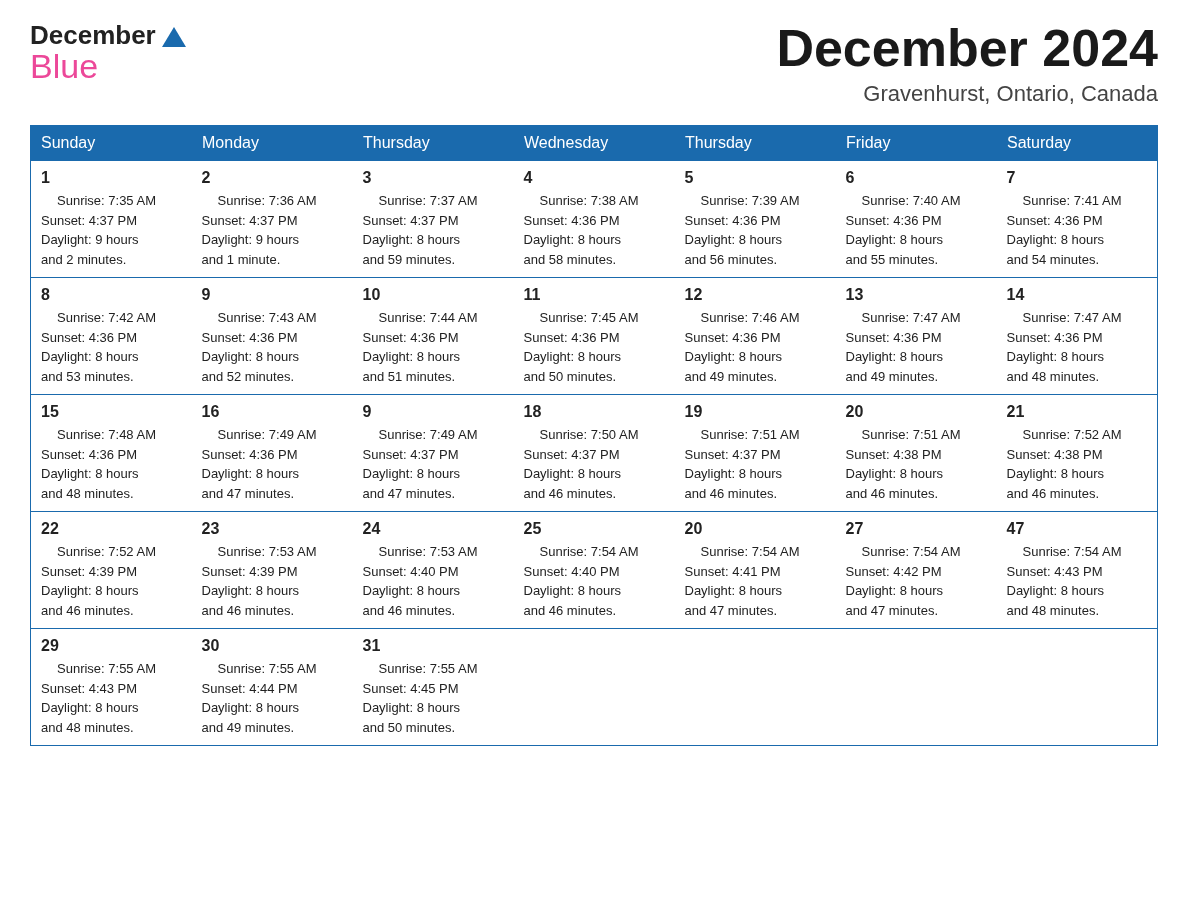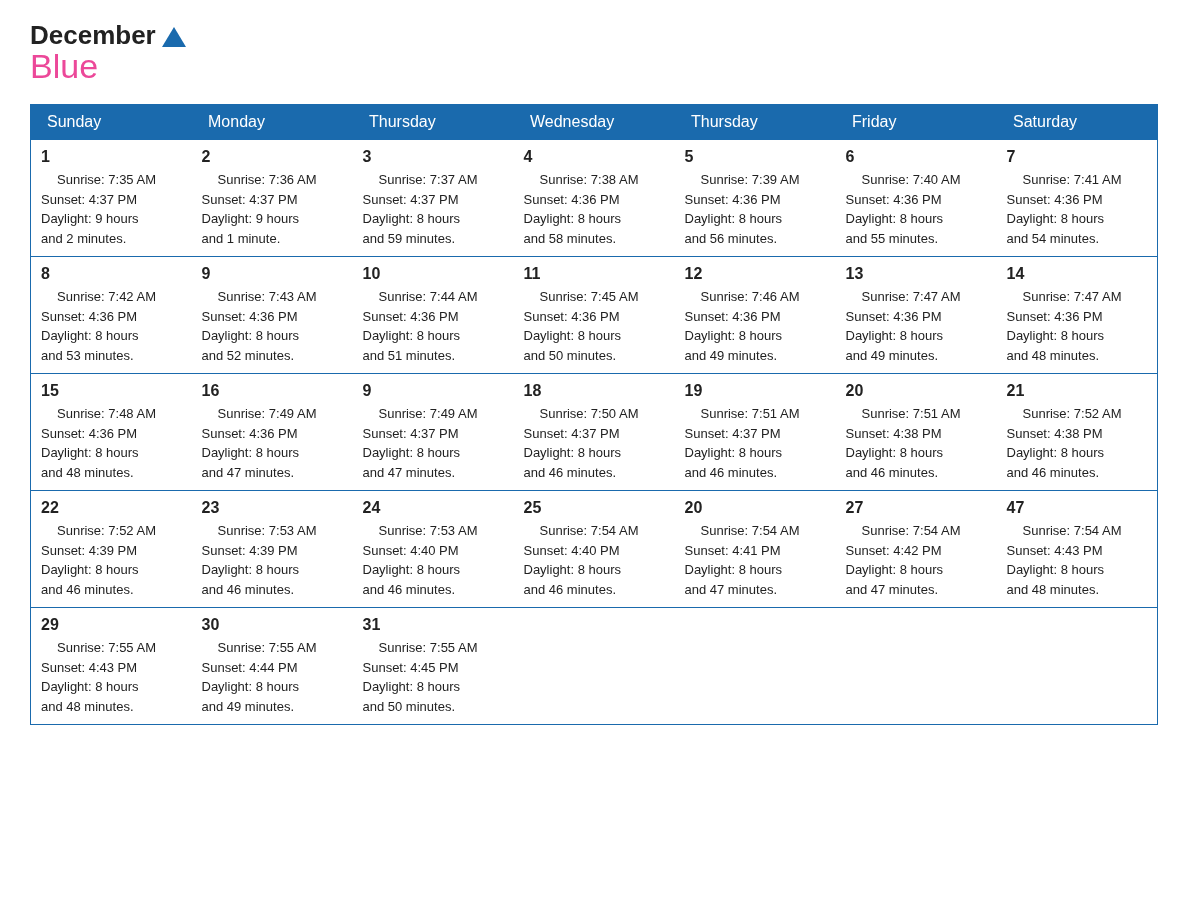--- a/index.html
+++ b/index.html
@@ -66,21 +66,21 @@
     .calendar-table {
       width: 100%;
       border-collapse: collapse;
       border: 1.5px solid #1a6aad;
     }
     .calendar-table th {
       background-color: #1a6aad;
       color: #fff;
       font-size: 16px;
       font-weight: normal;
-      padding: 8px 16px;
+      padding: 8px 10px;
       text-align: left;
       border: 1px solid #1a6aad;
     }
     .calendar-table td {
       vertical-align: top;
       padding: 8px 10px;
       border: none;
       border-top: 1.5px solid #1a6aad;
       width: calc(100% / 7);
       font-size: 13px;
@@ -109,20 +109,24 @@
 </head>
 <body>
 
 <div class="header-area">
   <div class="logo-area">
     <div class="logo-text">
       <span class="logo-general">December</span>
       <span class="logo-triangle"></span>
     </div>
     <span class="logo-blue">Blue</span>
+  </div>
+  <div class="title-area">
+    <div class="month-title">December 2024</div>
+    <div class="location-title">Gravenhurst, Ontario, Canada</div>
   </div>
 </div>
 
 <table class="calendar-table">
   <thead>
     <tr>
     <th>Sunday</th>
         <th>Monday</th>
         <th>Thursday</th>
         <th>Wednesday</th>

